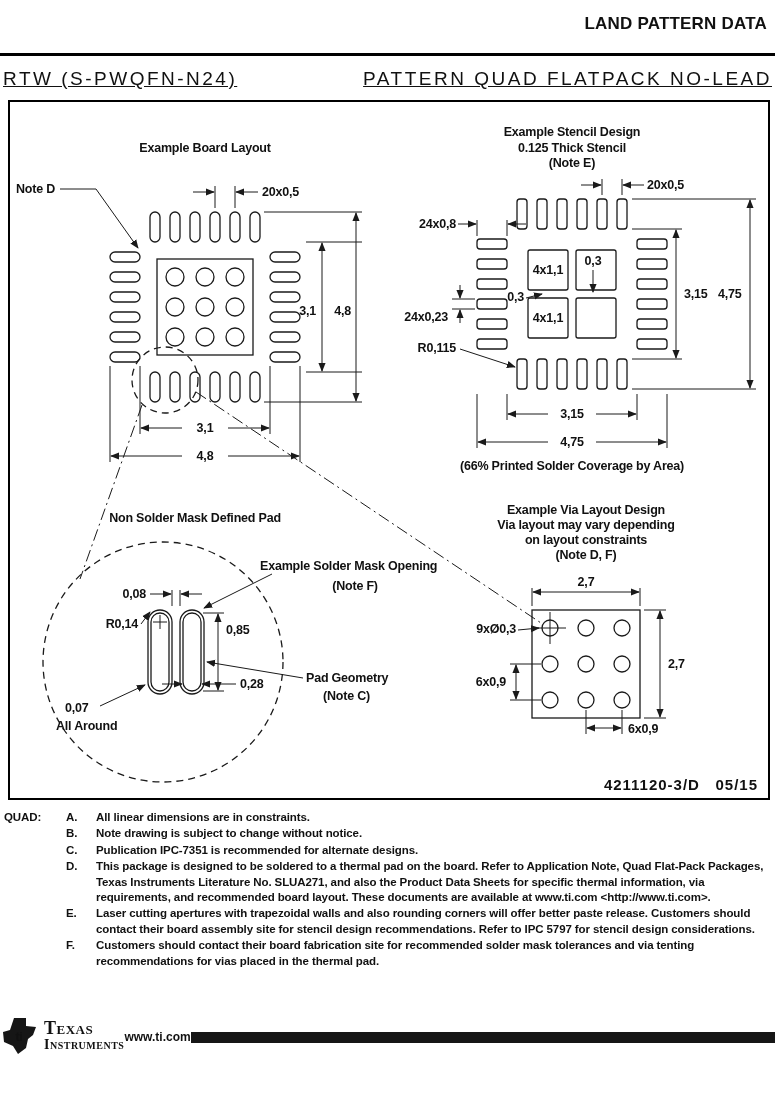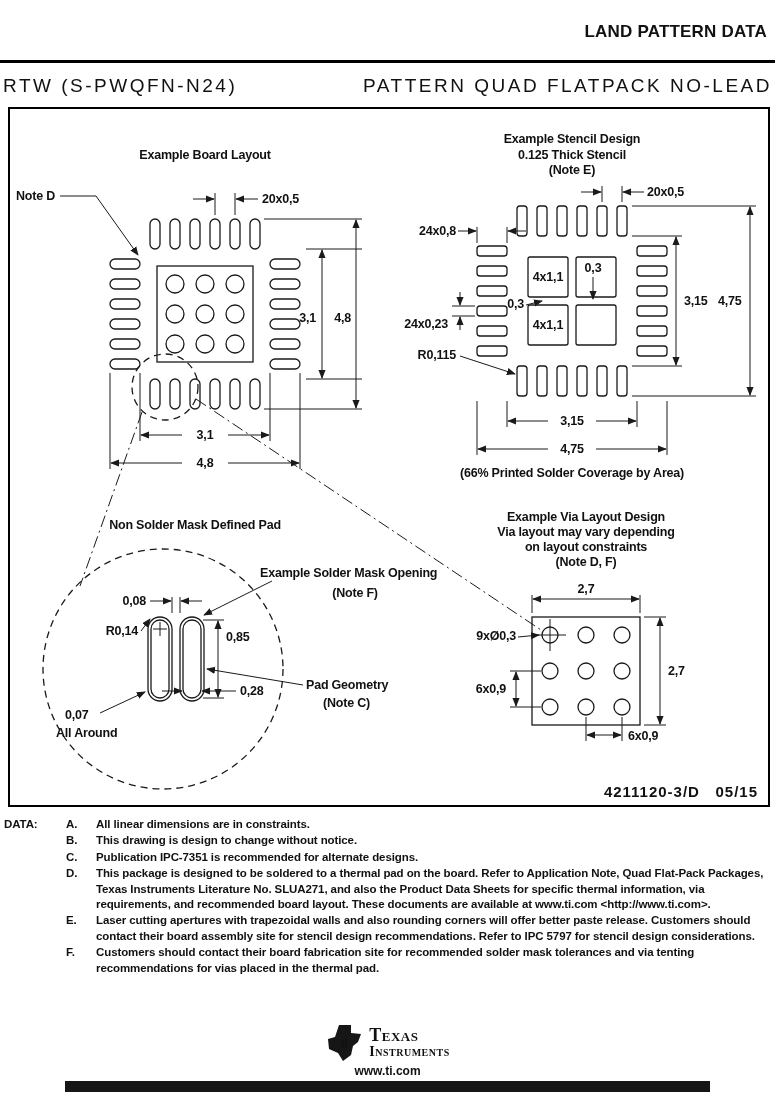--- a/index.html
+++ b/index.html
@@ -2,27 +2,27 @@
 <html><head>
 <meta charset="utf-8">
 <style>
   * { margin:0; padding:0; box-sizing:border-box; }
   body {
     width:775px; height:1111px; overflow:hidden;
     background:#ffffff; color:#111;
     font-family:"Liberation Sans", sans-serif;
   }
   .doc-title {
-    height:60px; padding:22px 8px 0 0;
+    height:53px; padding:14px 8px 0 0;
     text-align:right; font-size:17px; font-weight:bold; letter-spacing:0.2px;
   }
   .title-rule { border-top:3px solid #000; width:775px; }
   .pkg-row {
     display:flex; justify-content:space-between; align-items:baseline;
-    padding:12px 3px 8px 3px; font-size:19px; letter-spacing:2.5px; font-weight:normal;
+    padding:12px 3px 8px 3px; font-size:19px; letter-spacing:2.5px; font-weight:normal;text-decoration:underline;
   }
   .drawing-box {
     margin:2px 5px 0 8px; width:762px; height:700px;
     border:2px solid #000;
   }
   .drawing-box svg { display:block; }
   svg text {
     font-family:"Liberation Sans", sans-serif;
     font-size:12.5px; font-weight:bold; fill:#111; letter-spacing:-0.2px;
   }
@@ -34,21 +34,21 @@
   #arr path { fill:#1a1a1a; stroke:none; }
   .notes {
     display:flex; margin:10px 0 0 4px; width:766px;
     font-size:11.5px; font-weight:bold; line-height:1.34; letter-spacing:-0.1px;
   }
   .notes-label { width:62px; flex:none; }
   .notes-list { flex:1; }
   .note-row { display:flex; margin-bottom:1px; }
   .nk { width:30px; flex:none; }
   .nt { flex:1; padding-right:2px; }
-  .footer { margin-top:46px; display:flex; flex-direction:column; align-items:center; }
+  .footer { margin-top:46px; display:flex; flex-direction:row; align-items:center; }
   .brand { display:flex; align-items:center; gap:6px; }
   .brand-text { display:flex; flex-direction:column; font-family:"Liberation Serif", serif; }
   .brand1 { font-size:18px; font-weight:bold; font-variant:small-caps; line-height:1; letter-spacing:0.5px; }
   .brand2 { font-size:14px; font-weight:bold; font-variant:small-caps; line-height:1.1; letter-spacing:0.5px;text-align:right; }
   .website { font-size:12px; font-weight:bold; margin-top:1px; }
   .footer-bar { width:645px; height:11px; background:#161616; margin-top:3px; }
 </style>
 </head>
 <body>
 
@@ -365,29 +365,29 @@
           <line class="dim" x1="577" y1="626" x2="611" y2="626" marker-start="url(#arr)" marker-end="url(#arr)"></line>
           <text x="618" y="631">6x0,9</text>
         </g>
       </g>
 
       <text class="big" x="748" y="688" text-anchor="end">4211120-3/D&nbsp;&nbsp;&nbsp;05/15</text>
     </svg>
   </div>
 
   <div class="notes">
-    <div class="notes-label">DATA:</div>
+    <div class="notes-label">QUAD:</div>
     <div class="notes-list">
       <div class="note-row">
         <span class="nk">A.</span>
         <span class="nt">All linear dimensions are in constraints.</span>
       </div>
       <div class="note-row">
         <span class="nk">B.</span>
-        <span class="nt">This drawing is design to change without notice.</span>
+        <span class="nt">Note drawing is subject to change without notice.</span>
       </div>
       <div class="note-row">
         <span class="nk">C.</span>
         <span class="nt">Publication IPC-7351 is recommended for alternate designs.</span>
       </div>
       <div class="note-row">
         <span class="nk">D.</span>
         <span class="nt">This package is designed to be soldered to a thermal pad on the board.  Refer to Application Note, Quad Flat-Pack Packages, Texas Instruments Literature No. SLUA271, and also the Product Data Sheets for specific thermal information, via requirements, and recommended board layout.  These documents are available at www.ti.com &lt;http://www.ti.com&gt;.</span>
       </div>
       <div class="note-row">

